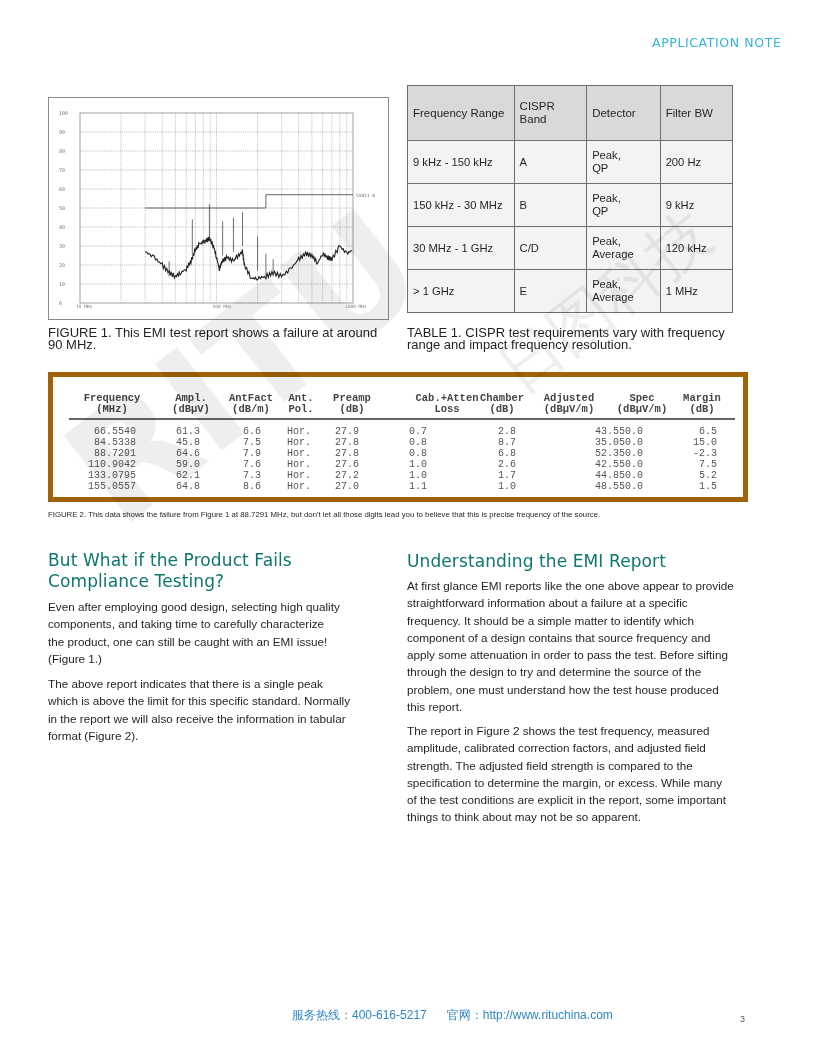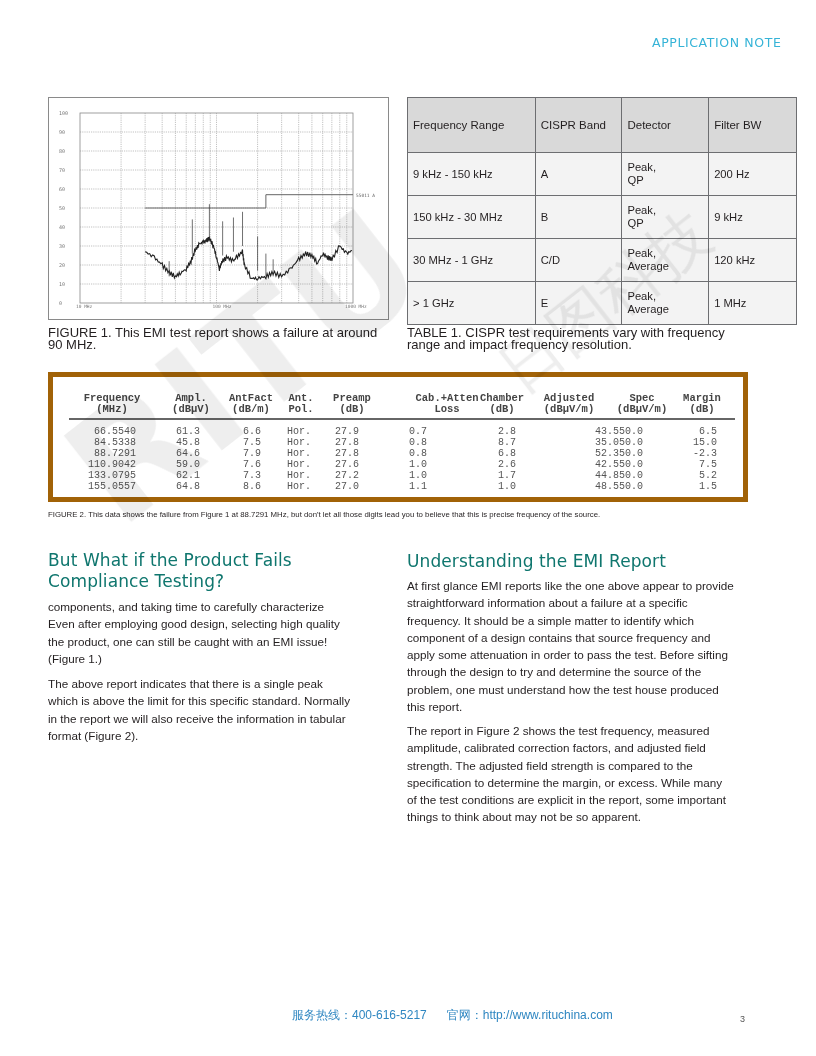--- a/index.html
+++ b/index.html
@@ -7,21 +7,21 @@
   body { position: relative; font-family: "Liberation Sans", "DejaVu Sans", sans-serif; color: #231f20; }
 
   .header-label { position: absolute; top: 35px; left: 652px; font-size: 12.5px; letter-spacing: 0.6px; color: #35b3d7; font-family: "DejaVu Sans", sans-serif; }
 
   
   .fig1 { position: absolute; left: 48px; top: 97px; width: 341px; height: 223px; border: 1px solid #8a8a8a; background: #fff; }
   .fig1 svg { position: absolute; left: 0; top: 0; }
   .caption { position: absolute; font-size: 13px; color: #231f20; line-height: 12px; }
 
   
-  .t1 { position: absolute; left: 407px; top: 97px; width: 390px; border-collapse: collapse; font-size: 11.2px; color: #231f20; }
+  .t1 { position: absolute; left: 407px; top: 85px; width: 326px; border-collapse: collapse; font-size: 11.2px; color: #231f20; }
   .t1 td { border: 1px solid #6d6e71; padding: 0 5px; vertical-align: middle; line-height: 13px; }
   .t1 tr.head td { background: #d9d9d9; height: 55px; font-size: 11.5px; }
   .t1 tr.row td { background: #f3f3f3; height: 43px; }
   .t1 col.c1 { width: 112px; } .t1 col.c2 { width: 76px; } .t1 col.c3 { width: 76px; } .t1 col.c4 { width: 77px; }
 
   
   .fig2 { position: absolute; left: 48px; top: 372px; width: 700px; height: 130px; border: 5px solid #a16207; background: #fff; font-family: "Liberation Mono", "DejaVu Sans Mono", monospace; color: #444; }
   .fig2 .hdr { position: absolute; top: 16px; left: 0; width: 100%; height: 26px; }
   .fig2 .hcell { position: absolute; text-align: center; font-size: 10.5px; font-weight: bold; line-height: 10.5px; color: #444; }
   .fig2 .rule { position: absolute; left: 16px; top: 41px; width: 666px; height: 0; border-top: 2px solid #666; }
@@ -270,22 +270,22 @@
       <div>1.5</div>
   </div>
 </div>
 <div class="caption" style="left:48px; top:509px; width:720px; font-size:7.8px;">FIGURE 2. This data shows the failure from Figure 1 at 88.7291 MHz, but don't let all those digits lead you to believe that this is precise frequency of the source.</div>
 
 <h2 class="h2" style="left:48px; top:550px;">
   <span>But What if the Product Fails</span><br>
   <span>Compliance Testing?</span>
 </h2>
 <div class="para" style="left:48px; top:598px; width:330px;">
-  <div>components, and taking time to carefully characterize</div>
-    <div>Even after employing good design, selecting high quality</div>
+  <div>Even after employing good design, selecting high quality</div>
+    <div>components, and taking time to carefully characterize</div>
     <div>the product, one can still be caught with an EMI issue!</div>
     <div>(Figure 1.)</div>
 </div>
 <div class="para" style="left:48px; top:675px; width:330px;">
   <div>The above report indicates that there is a single peak</div>
     <div>which is above the limit for this specific standard. Normally</div>
     <div>in the report we will also receive the information in tabular</div>
     <div>format (Figure 2).</div>
 </div>
 

